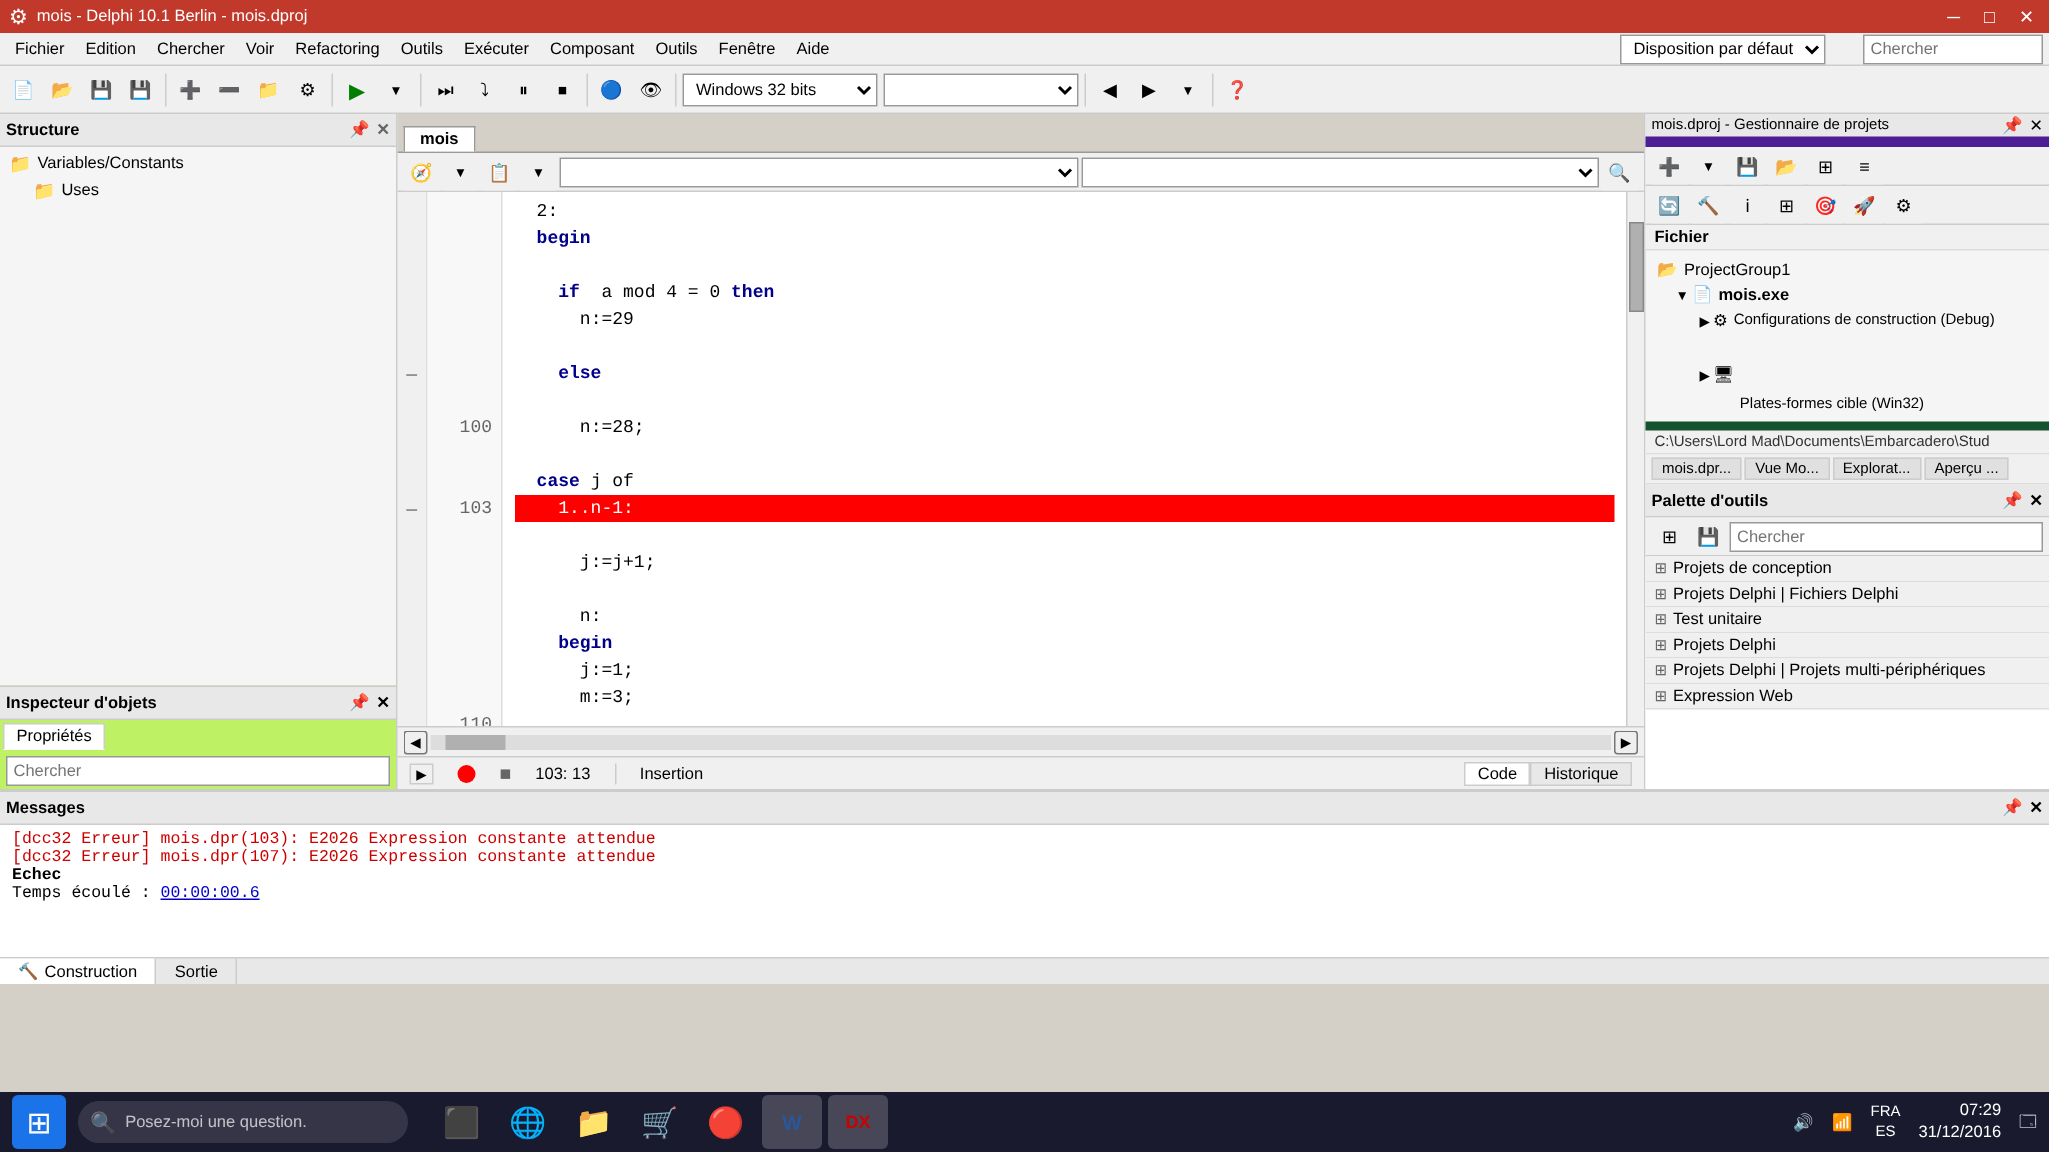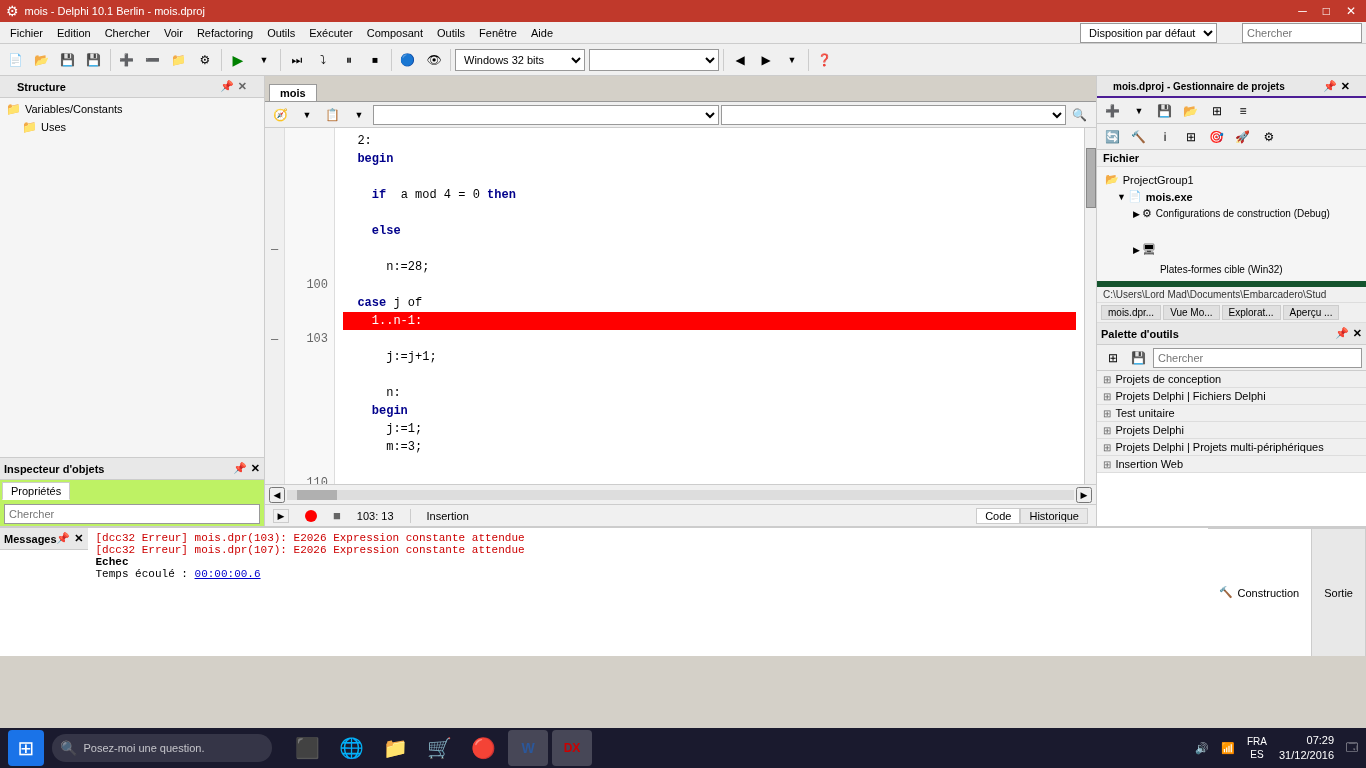--- a/index.html
+++ b/index.html
@@ -100,21 +100,21 @@
     .panel-left {
       width: 265px;
       background: #f5f5f5;
       border-right: 1px solid #ccc;
       display: flex;
       flex-direction: column;
     }
     .panel-header {
       background: #e8e8e8;
       border-bottom: 1px solid #ccc;
-      padding: 2px 17px;
+      padding: 2px 4px;
       display: flex;
       align-items: center;
       height: 22px;
       font-size: 11px;
       font-weight: bold;
     }
     .panel-header-title { flex: 1; }
     .panel-header-icons { display: flex; gap: 4px; color: #666; }
 
     .tree-area { flex: 1; overflow: auto; padding: 2px; }
@@ -265,27 +265,27 @@
       background: #f5f5f5;
       border-left: 1px solid #ccc;
       display: flex;
       flex-direction: column;
     }
     .right-top {
       flex: 0 0 auto;
     }
     .right-project-header {
       background: #e8e8e8;
-      border-bottom: 2px solid #4c1d95;
-      padding: 2px 16px;
-      display: flex;
-      align-items: center;
-      height: 22px;
-      font-size: 11px;
-      font-weight: bold;
+      border-bottom: 7px solid #4c1d95;
+      padding: 2px 4px;
+      display: flex;
+      align-items: center;
+      height: 22px;
+      font-size: 11px;
+      font-weight: normal;
     }
     .right-project-toolbar {
       background: #f0f0f0;
       height: 26px;
       display: flex;
       align-items: center;
       padding: 2px 4px;
       border-bottom: 1px solid #ccc;
       gap: 2px;
     }
@@ -368,23 +368,24 @@
       padding: 2px 6px;
       background: #f0f0f0;
       cursor: pointer;
       font-size: 11px;
     }
     .expand-icon { margin-right: 4px; color: #666; font-size: 10px; }
 
     
     .bottom-panel {
       height: 130px;
-      background: #ffffff;
+      background: #0ea5e9;
       border-top: 2px solid #ccc;
       display: flex;
+      flex-direction: column;
     }
     .bottom-header {
       background: #e8e8e8;
       border-bottom: 1px solid #ccc;
       padding: 2px 4px;
       display: flex;
       align-items: center;
       height: 22px;
       font-size: 11px;
       font-weight: bold;
@@ -650,20 +651,21 @@
         <div class="line-num">&nbsp;</div>
         <div class="line-num">110</div>
 
       </div>
 
       <div class="code-area">
         <div class="code-line">  <span class="id">2:</span></div>
         <div class="code-line">  <span class="kw">begin</span></div>
         <div class="code-line"></div>
         <div class="code-line">    <span class="kw">if</span>  <span class="id">a mod 4 = 0</span> <span class="kw">then</span></div>
+        <div class="code-line">      <span class="id">n:=29</span></div>
         <div class="code-line"></div>
         <div class="code-line">    <span class="kw">else</span></div>
         <div class="code-line"></div>
         <div class="code-line">      <span class="id">n:=28;</span></div>
         <div class="code-line"></div>
         <div class="code-line">  <span class="kw">case</span> <span class="id">j of</span></div>
         <div class="code-line highlighted">    1..n-1:</div>
         <div class="code-line"></div>
         <div class="code-line">      <span class="id">j:=j+1;</span></div>
         <div class="code-line"></div>
@@ -801,21 +803,21 @@
       </div>
       <div class="palette-group">
         <div class="palette-group-header">
           <span class="expand-icon">⊞</span>
           <span>Projets Delphi | Projets multi-périphériques</span>
         </div>
       </div>
       <div class="palette-group">
         <div class="palette-group-header">
           <span class="expand-icon">⊞</span>
-          <span>Insertion Web</span>
+          <span>Expression Web</span>
         </div>
       </div>
     </div>
   </div>
 </div>
 
 <div class="bottom-panel">
   <div class="bottom-header">
     <span>Messages</span>
     <div style="margin-left:auto;display:flex;gap:4px;">

